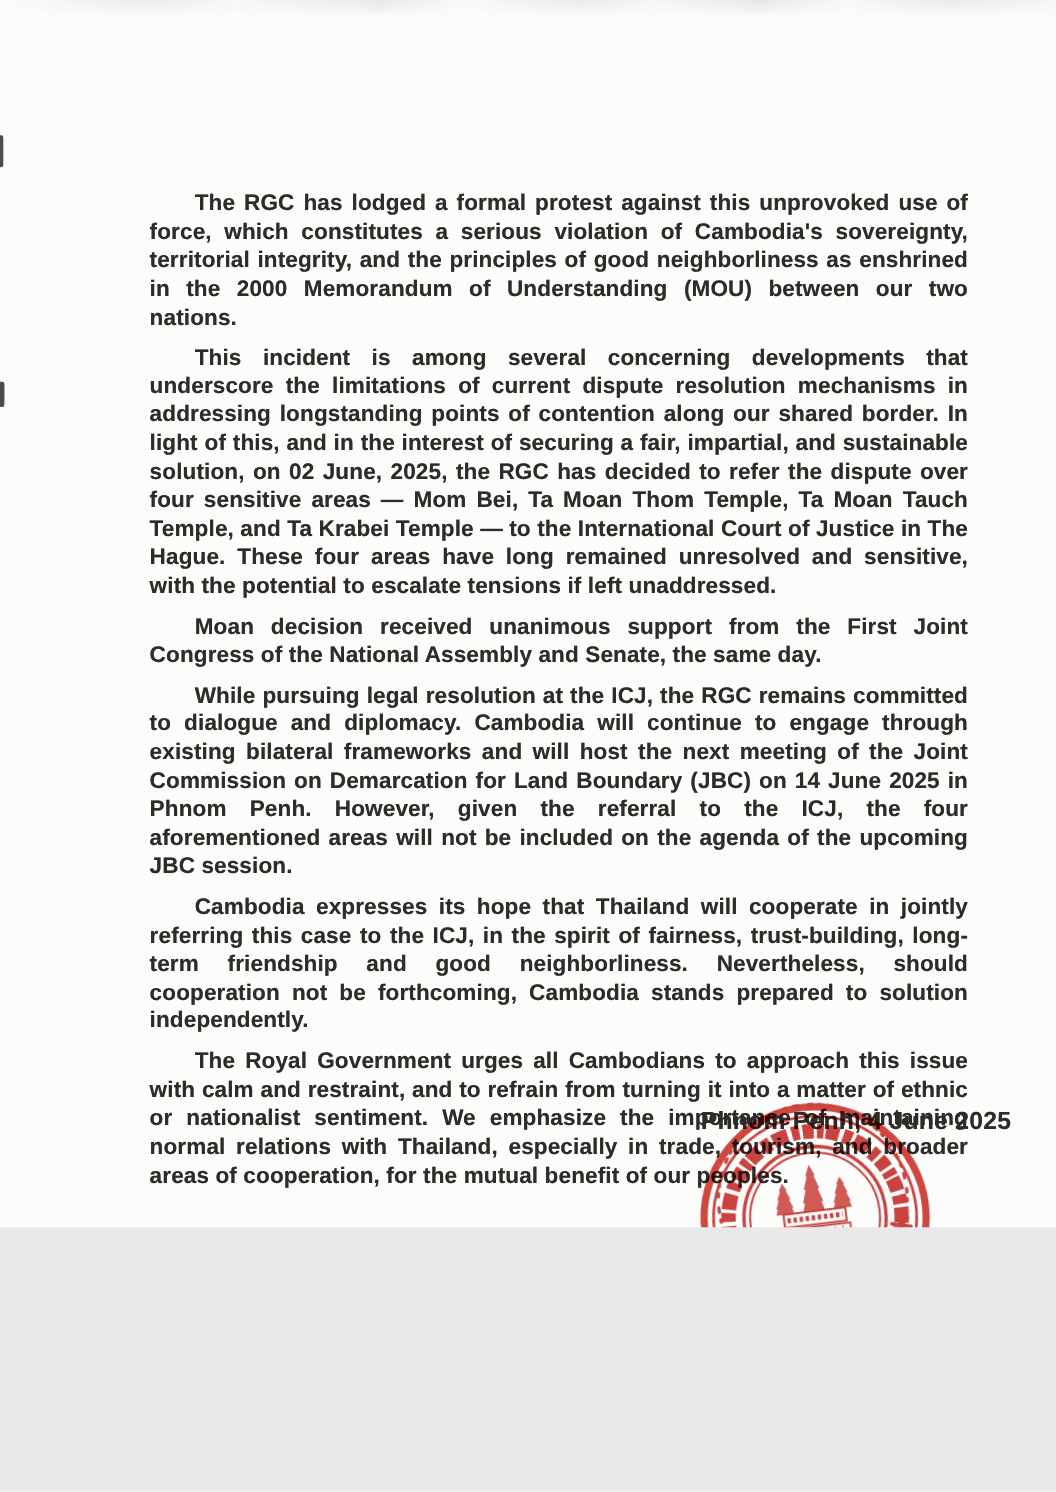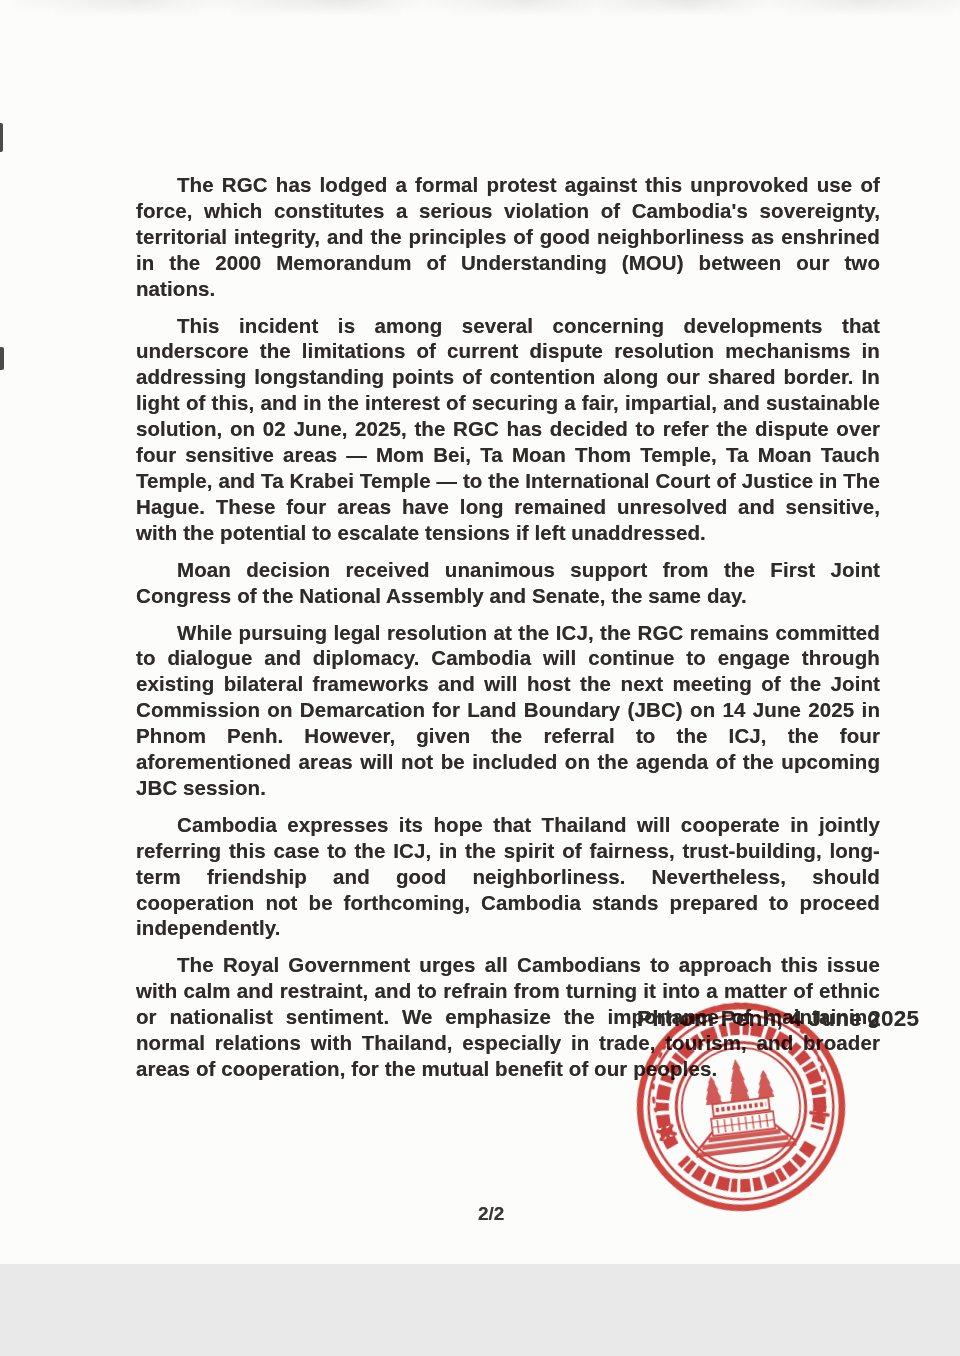--- a/index.html
+++ b/index.html
@@ -1,19 +1,19 @@
 <!DOCTYPE html>
 <html><head>
 <meta charset="utf-8">
 <style>
   html, body { margin: 0; padding: 0; background: #e9e9e9; }
   .page {
     position: relative;
     width: 960px;
-    height: 1264px;
+    height: 1116px;
     margin: 0 auto;
     background: #fcfcfb;
     overflow: hidden;
     font-family: "Liberation Sans", sans-serif;
   }
   
   .top-smudge {
     position: absolute; top: 0; left: 0; width: 960px; height: 16px;
     background:
       linear-gradient(90deg,
@@ -78,21 +78,21 @@
 
   <div class="top-smudge"></div>
   <div class="edge-mark m1"></div>
   <div class="edge-mark m2"></div>
 
   <div class="content">
     <p>The RGC has lodged a formal protest against this unprovoked use of force, which constitutes a serious violation of Cambodia's sovereignty, territorial integrity, and the principles of good neighborliness as enshrined in the 2000 Memorandum of Understanding (MOU) between our two nations.</p>
     <p>This incident is among several concerning developments that underscore the limitations of current dispute resolution mechanisms in addressing longstanding points of contention along our shared border. In light of this, and in the interest of securing a fair, impartial, and sustainable solution, on 02 June, 2025, the RGC has decided to refer the dispute over four sensitive areas — Mom Bei, Ta Moan Thom Temple, Ta Moan Tauch Temple, and Ta Krabei Temple — to the International Court of Justice in The Hague. These four areas have long remained unresolved and sensitive, with the potential to escalate tensions if left unaddressed.</p>
     <p>Moan decision received unanimous support from the First Joint Congress of the National Assembly and Senate, the same day.</p>
     <p>While pursuing legal resolution at the ICJ, the RGC remains committed to dialogue and diplomacy. Cambodia will continue to engage through existing bilateral frameworks and will host the next meeting of the Joint Commission on Demarcation for Land Boundary (JBC) on 14 June 2025 in Phnom Penh. However, given the referral to the ICJ, the four aforementioned areas will not be included on the agenda of the upcoming JBC session.</p>
-    <p>Cambodia expresses its hope that Thailand will cooperate in jointly referring this case to the ICJ, in the spirit of fairness, trust-building, long-term friendship and good neighborliness. Nevertheless, should cooperation not be forthcoming, Cambodia stands prepared to proceed independently.</p>
+    <p>Cambodia expresses its hope that Thailand will cooperate in jointly referring this case to the ICJ, in the spirit of fairness, trust-building, long-term friendship and good neighborliness. Nevertheless, should cooperation not be forthcoming, Cambodia stands prepared to solution independently.</p>
     <p>The Royal Government urges all Cambodians to approach this issue with calm and restraint, and to refrain from turning it into a matter of ethnic or nationalist sentiment. We emphasize the importance of maintaining normal relations with Thailand, especially in trade, tourism, and broader areas of cooperation, for the mutual benefit of our peoples.</p>
   </div>
 
   <div class="dateline">Phnom Penh, 4 June 2025</div>
 
   <svg class="seal" viewBox="0 0 214 214" aria-label="angkor-wat-three-towers">
     <defs>
       <filter id="softb" x="-10%" y="-10%" width="120%" height="120%">
         <feGaussianBlur stdDeviation="0.45"></feGaussianBlur>
       </filter>

